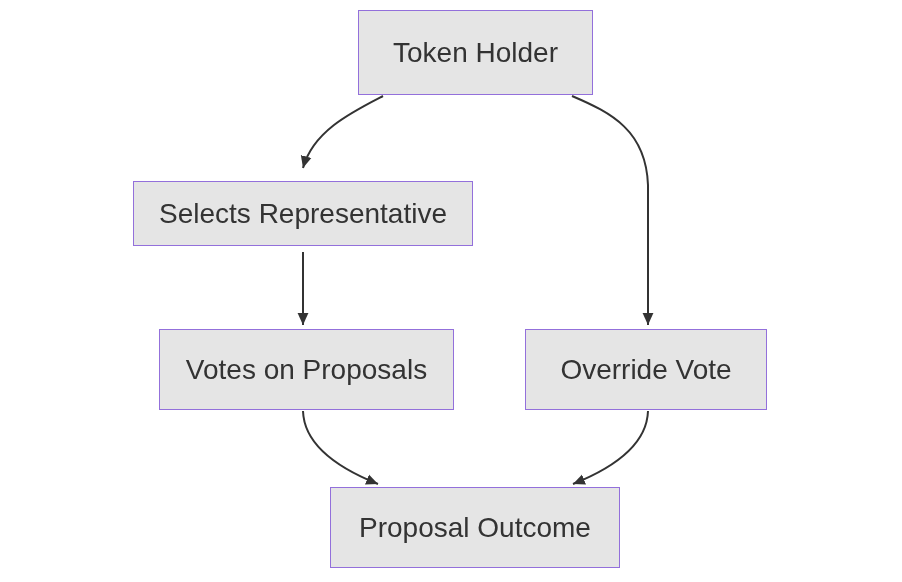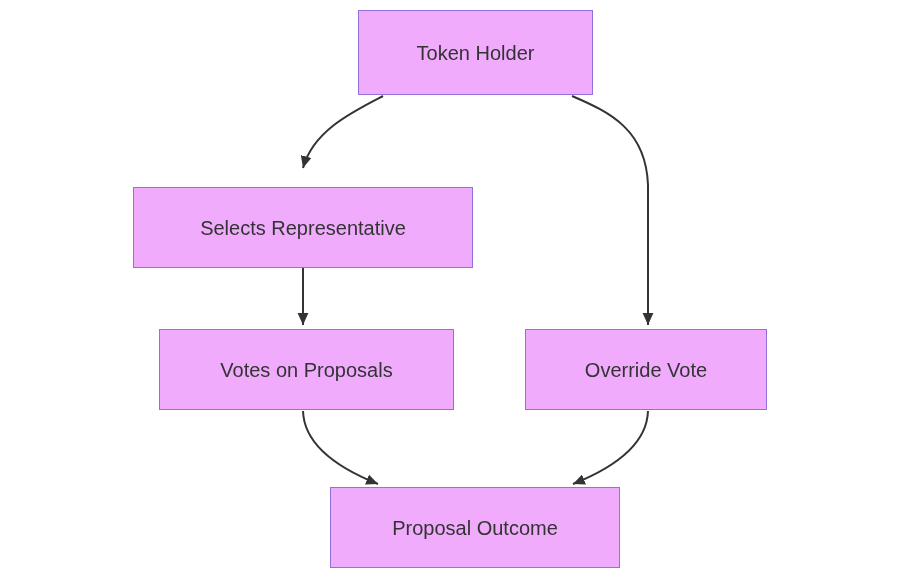--- a/index.html
+++ b/index.html
@@ -18,33 +18,33 @@
   .edges {
     position: absolute;
     left: 0;
     top: 0;
     width: 902px;
     height: 582px;
   }
   .node {
     position: absolute;
     box-sizing: border-box;
-    background: #f0abfc;
+    background: #e5e5e5;
     border: 1.5px solid #9370DB;
     color: #333333;
-    font-size: 20px;
+    font-size: 28px;
     line-height: 1.2;
     display: flex;
     align-items: center;
     justify-content: center;
     text-align: center;
     white-space: nowrap;
   }
   .node-token-holder          { left: 358px; top: 10px;  width: 235px; height: 85px; }
-  .node-selects-representative{ left: 133px; top: 187px; width: 340px; height: 81px; }
+  .node-selects-representative{ left: 133px; top: 181px; width: 340px; height: 65px; }
   .node-votes-on-proposals    { left: 159px; top: 329px; width: 295px; height: 81px; }
   .node-override-vote         { left: 525px; top: 329px; width: 242px; height: 81px; }
   .node-proposal-outcome      { left: 330px; top: 487px; width: 290px; height: 81px; }
   .edge-path {
     fill: none;
     stroke: #333333;
     stroke-width: 2px;
   }
 </style>
 </head>

